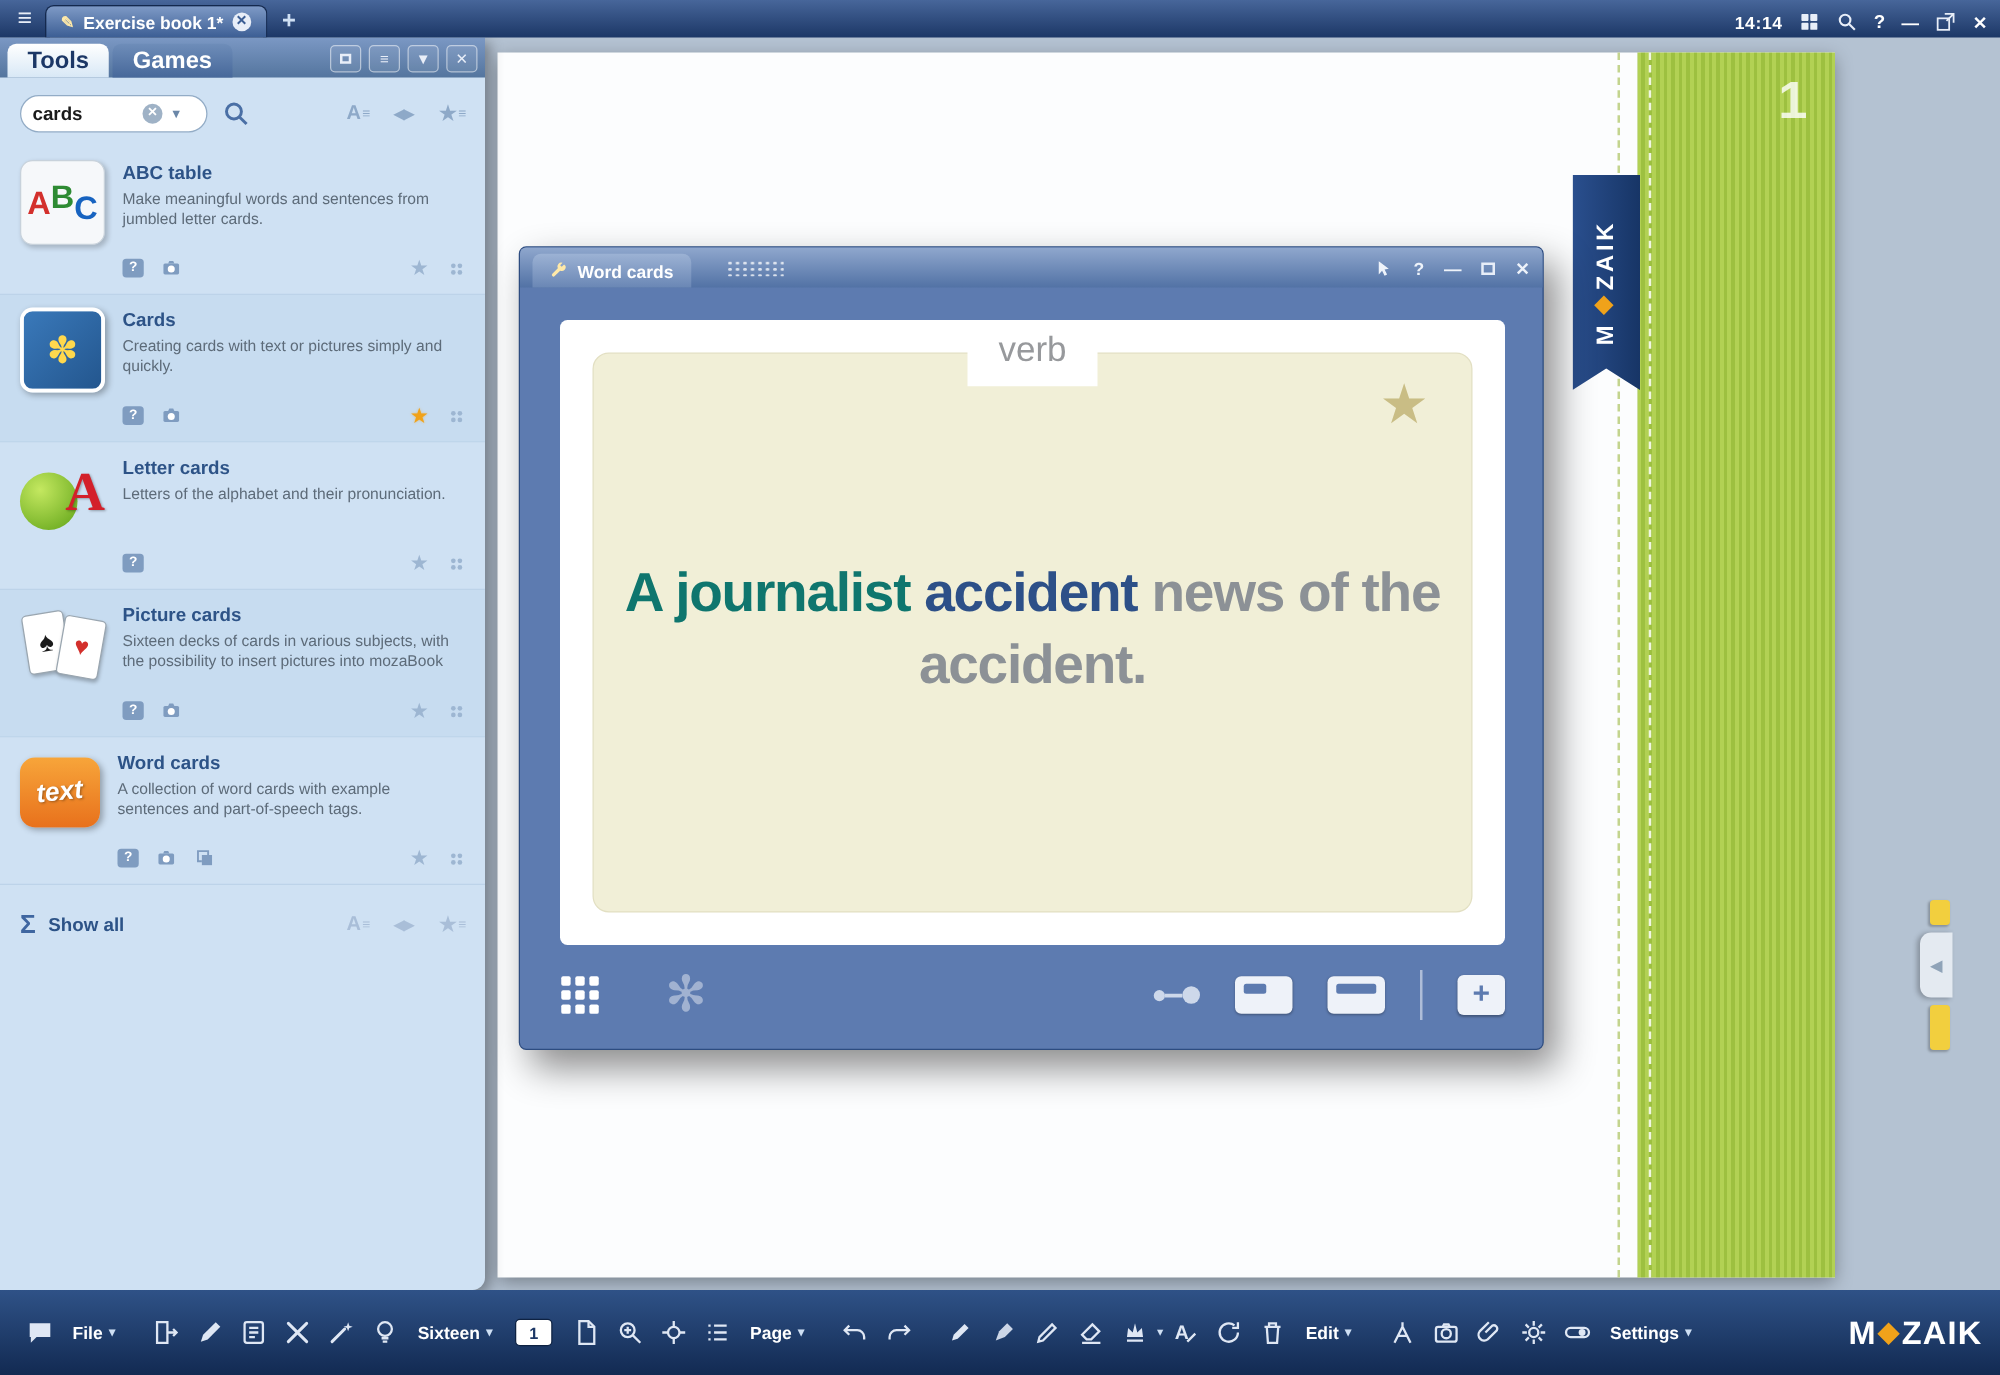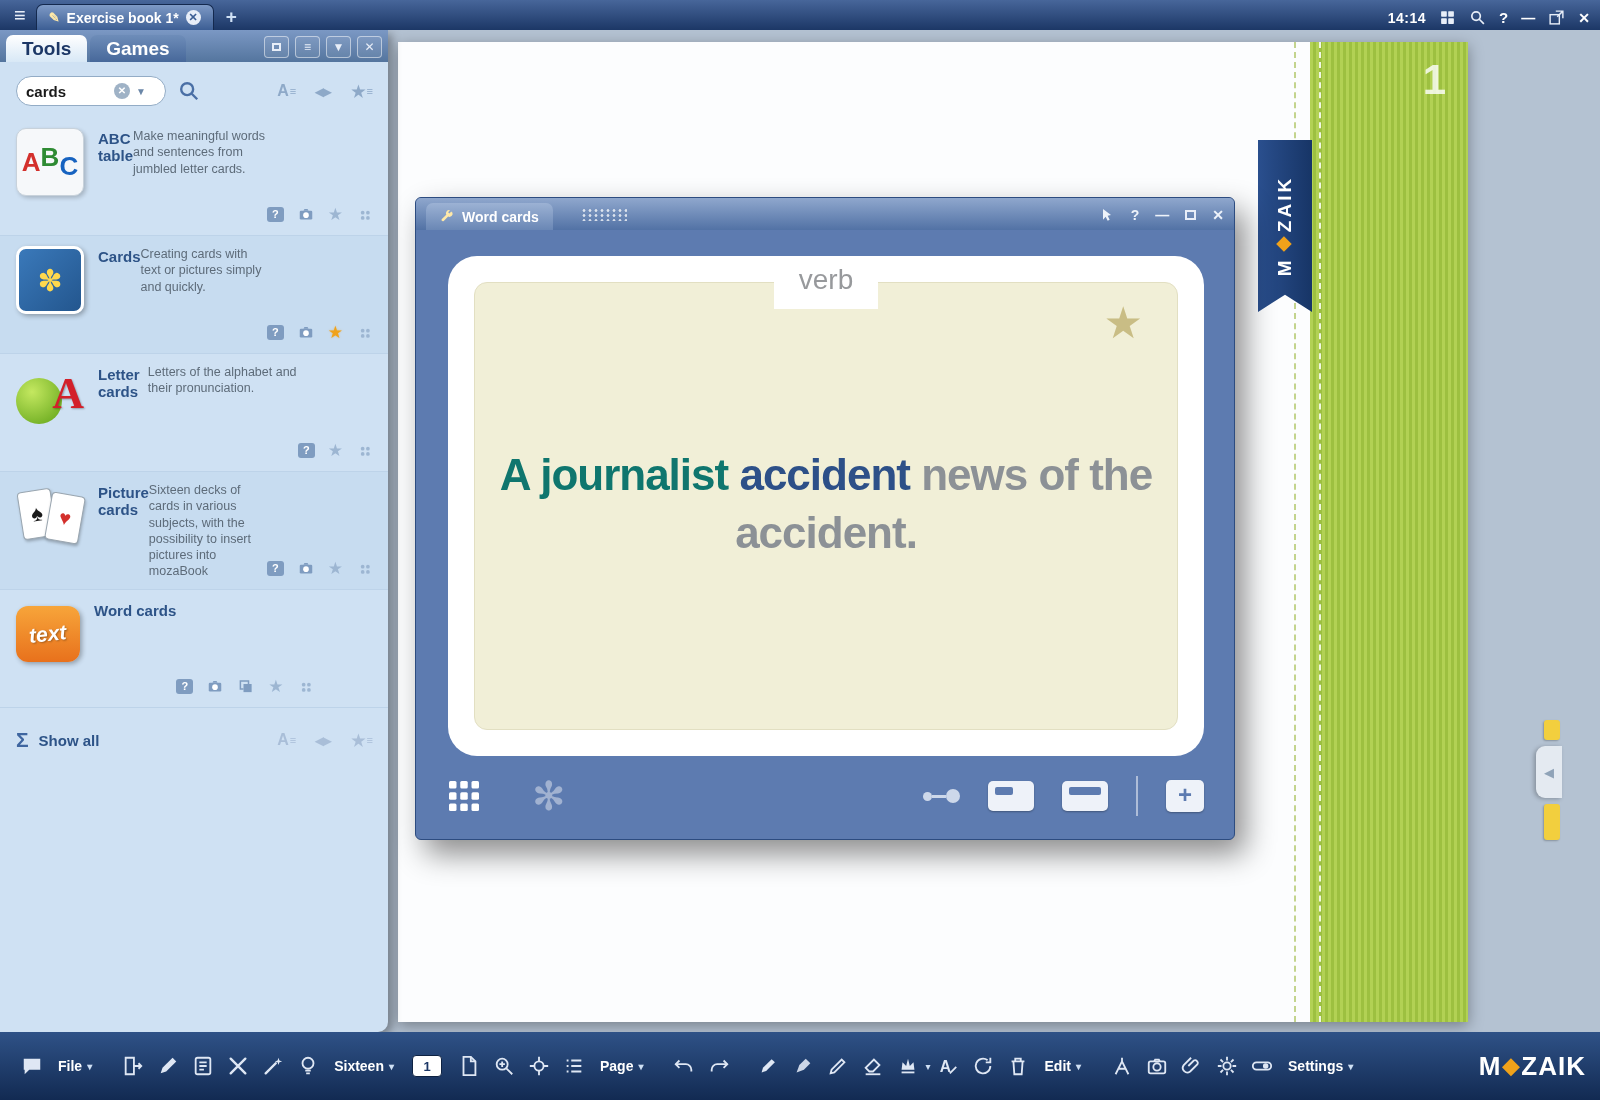--- a/index.html
+++ b/index.html
@@ -42,21 +42,21 @@
   .filter-icons{margin-left:auto;display:flex;gap:20px;color:#8ea9c8;font-size:16px;font-weight:bold;align-items:center}
   .filter-icons.dim{color:#a9bed8}
   .fi{display:flex;align-items:center;gap:1px}
   .fi .small{font-size:11px;letter-spacing:-1px}
 
   .tool-list{flex:none}
   .tool-item{height:118px;padding:10px 16px 8px;display:flex;gap:14px;border-bottom:1px solid #bdd3e9}
   .tool-item:nth-child(odd){background:#cfe1f3}
   .tool-item:nth-child(even){background:#c7dcf0}
   .tool-art{width:80px;flex:none;display:flex;align-items:center;justify-content:center}
-  .tool-body{flex:1;display:flex;flex-direction:row;min-width:0}
+  .tool-body{flex:1;display:flex;flex-direction:column;min-width:0}
   .tool-title{font-size:15px;font-weight:bold;color:#2d5387;margin:2px 0 4px}
   .tool-desc{font-size:12.5px;color:#5d6b79;line-height:1.3}
   .tool-badges{margin-top:auto;display:flex;align-items:center;gap:13px;color:#7f9cc0;padding-bottom:2px}
   .badge-help{width:17px;height:15px;background:#7f9cc0;color:#fff;border-radius:3px;font-size:11px;font-weight:bold;text-align:center;line-height:15px}
   .badge{display:flex;align-items:center}
   .badge svg{width:18px;height:15px;color:#7f9cc0}
   .tool-actions{margin-left:auto;display:flex;gap:15px;align-items:center}
   .tool-star{font-size:17px;color:#9db6d2}
   .tool-star.starred{color:#f0a21a;text-shadow:0 0 2px rgba(240,162,26,.6)}
   .tool-dots{display:flex;align-items:center}
@@ -96,21 +96,21 @@
 
   
   .dlg{position:absolute;left:415px;top:197px;width:820px;height:643px;background:#5d7bb0;border:1px solid #2d4c80;border-radius:6px;box-shadow:10px 14px 30px rgba(0,0,0,.45);z-index:45}
   .dlg-tb{height:32px;display:flex;align-items:flex-end;padding:0 10px;background:linear-gradient(#8fa7cd,#5272a5);border-radius:5px 5px 0 0}
   .dlg-tab{height:27px;display:flex;align-items:center;gap:7px;padding:0 14px;background:linear-gradient(#9cb2d4,#6a87b5);border-radius:7px 7px 0 0;color:#fff;font-weight:bold;font-size:14px}
   .dlg-tab svg{width:15px;height:15px;color:#ffe9a8}
   .dlg-grip{width:46px;height:13px;margin:0 0 9px 28px;background-image:radial-gradient(rgba(255,255,255,.75) 1.2px,transparent 1.7px);background-size:6px 5px}
   .dlg-icons{margin-left:auto;display:flex;align-items:center;gap:16px;margin-bottom:7px;color:#eef3fa;font-size:14px;font-weight:bold}
   .dlg-icons .ic{display:flex;align-items:center}
   .dlg-icons svg{width:16px;height:16px}
-  .dlg-frame{position:absolute;left:32px;top:58px;width:756px;height:500px;background:#fff;border-radius:29px}
+  .dlg-frame{position:absolute;left:32px;top:58px;width:756px;height:500px;background:#fff;border-radius:6px}
   .dlg-card{position:absolute;left:26px;top:26px;right:26px;bottom:26px;background:#f1efd7;border:1px solid #e2dfc2;border-radius:13px}
   .verb-tab{position:absolute;top:-22px;left:50%;transform:translateX(-50%);min-width:104px;height:48px;padding:3px 20px 0;background:#fff;border-radius:11px 11px 0 0;color:#97999c;font-size:28px;text-align:center}
   .card-star{position:absolute;top:14px;right:34px;font-size:44px;color:#c9bd85}
   .sentence{position:absolute;top:50%;left:50%;transform:translate(-50%,-52%);width:662px;text-align:center;font-weight:bold;font-size:44px;line-height:1.32;letter-spacing:-1px}
   .dlg-bottom{position:absolute;left:30px;right:30px;bottom:12px;height:62px;display:flex;align-items:center;color:#dfe7f4}
   .grid9{display:flex;align-items:center;color:#fff}
   .grid9 svg{width:36px;height:36px}
   .ornament{font-size:40px;color:rgba(255,255,255,.42);margin-left:50px;line-height:1}
   .dlg-bottom-right{margin-left:auto;display:flex;align-items:center;gap:28px}
   .size-toggle{display:flex;align-items:center}
@@ -341,20 +341,21 @@
               </div>
             </div>
           </div>
         </div>
         <div class="tool-item">
           <div class="tool-art art art-word">
             <span class="t">text</span>
           </div>
           <div class="tool-body">
             <div class="tool-title">Word cards</div>
+            <div class="tool-desc">A collection of word cards with example sentences and part-of-speech tags.</div>
             <div class="tool-badges">
               <span class="badge-help">?</span>
               <span class="badge">
                 <svg viewBox="0 0 24 24">
                   <rect x="2" y="6" width="20" height="14" rx="2" fill="currentColor"></rect>
                   <circle cx="12" cy="13" r="4.5" fill="#fff"></circle>
                   <path d="M8 6l1.5-3h5L16 6" fill="currentColor"></path>
                 </svg>
               </span>
               <span class="badge">

